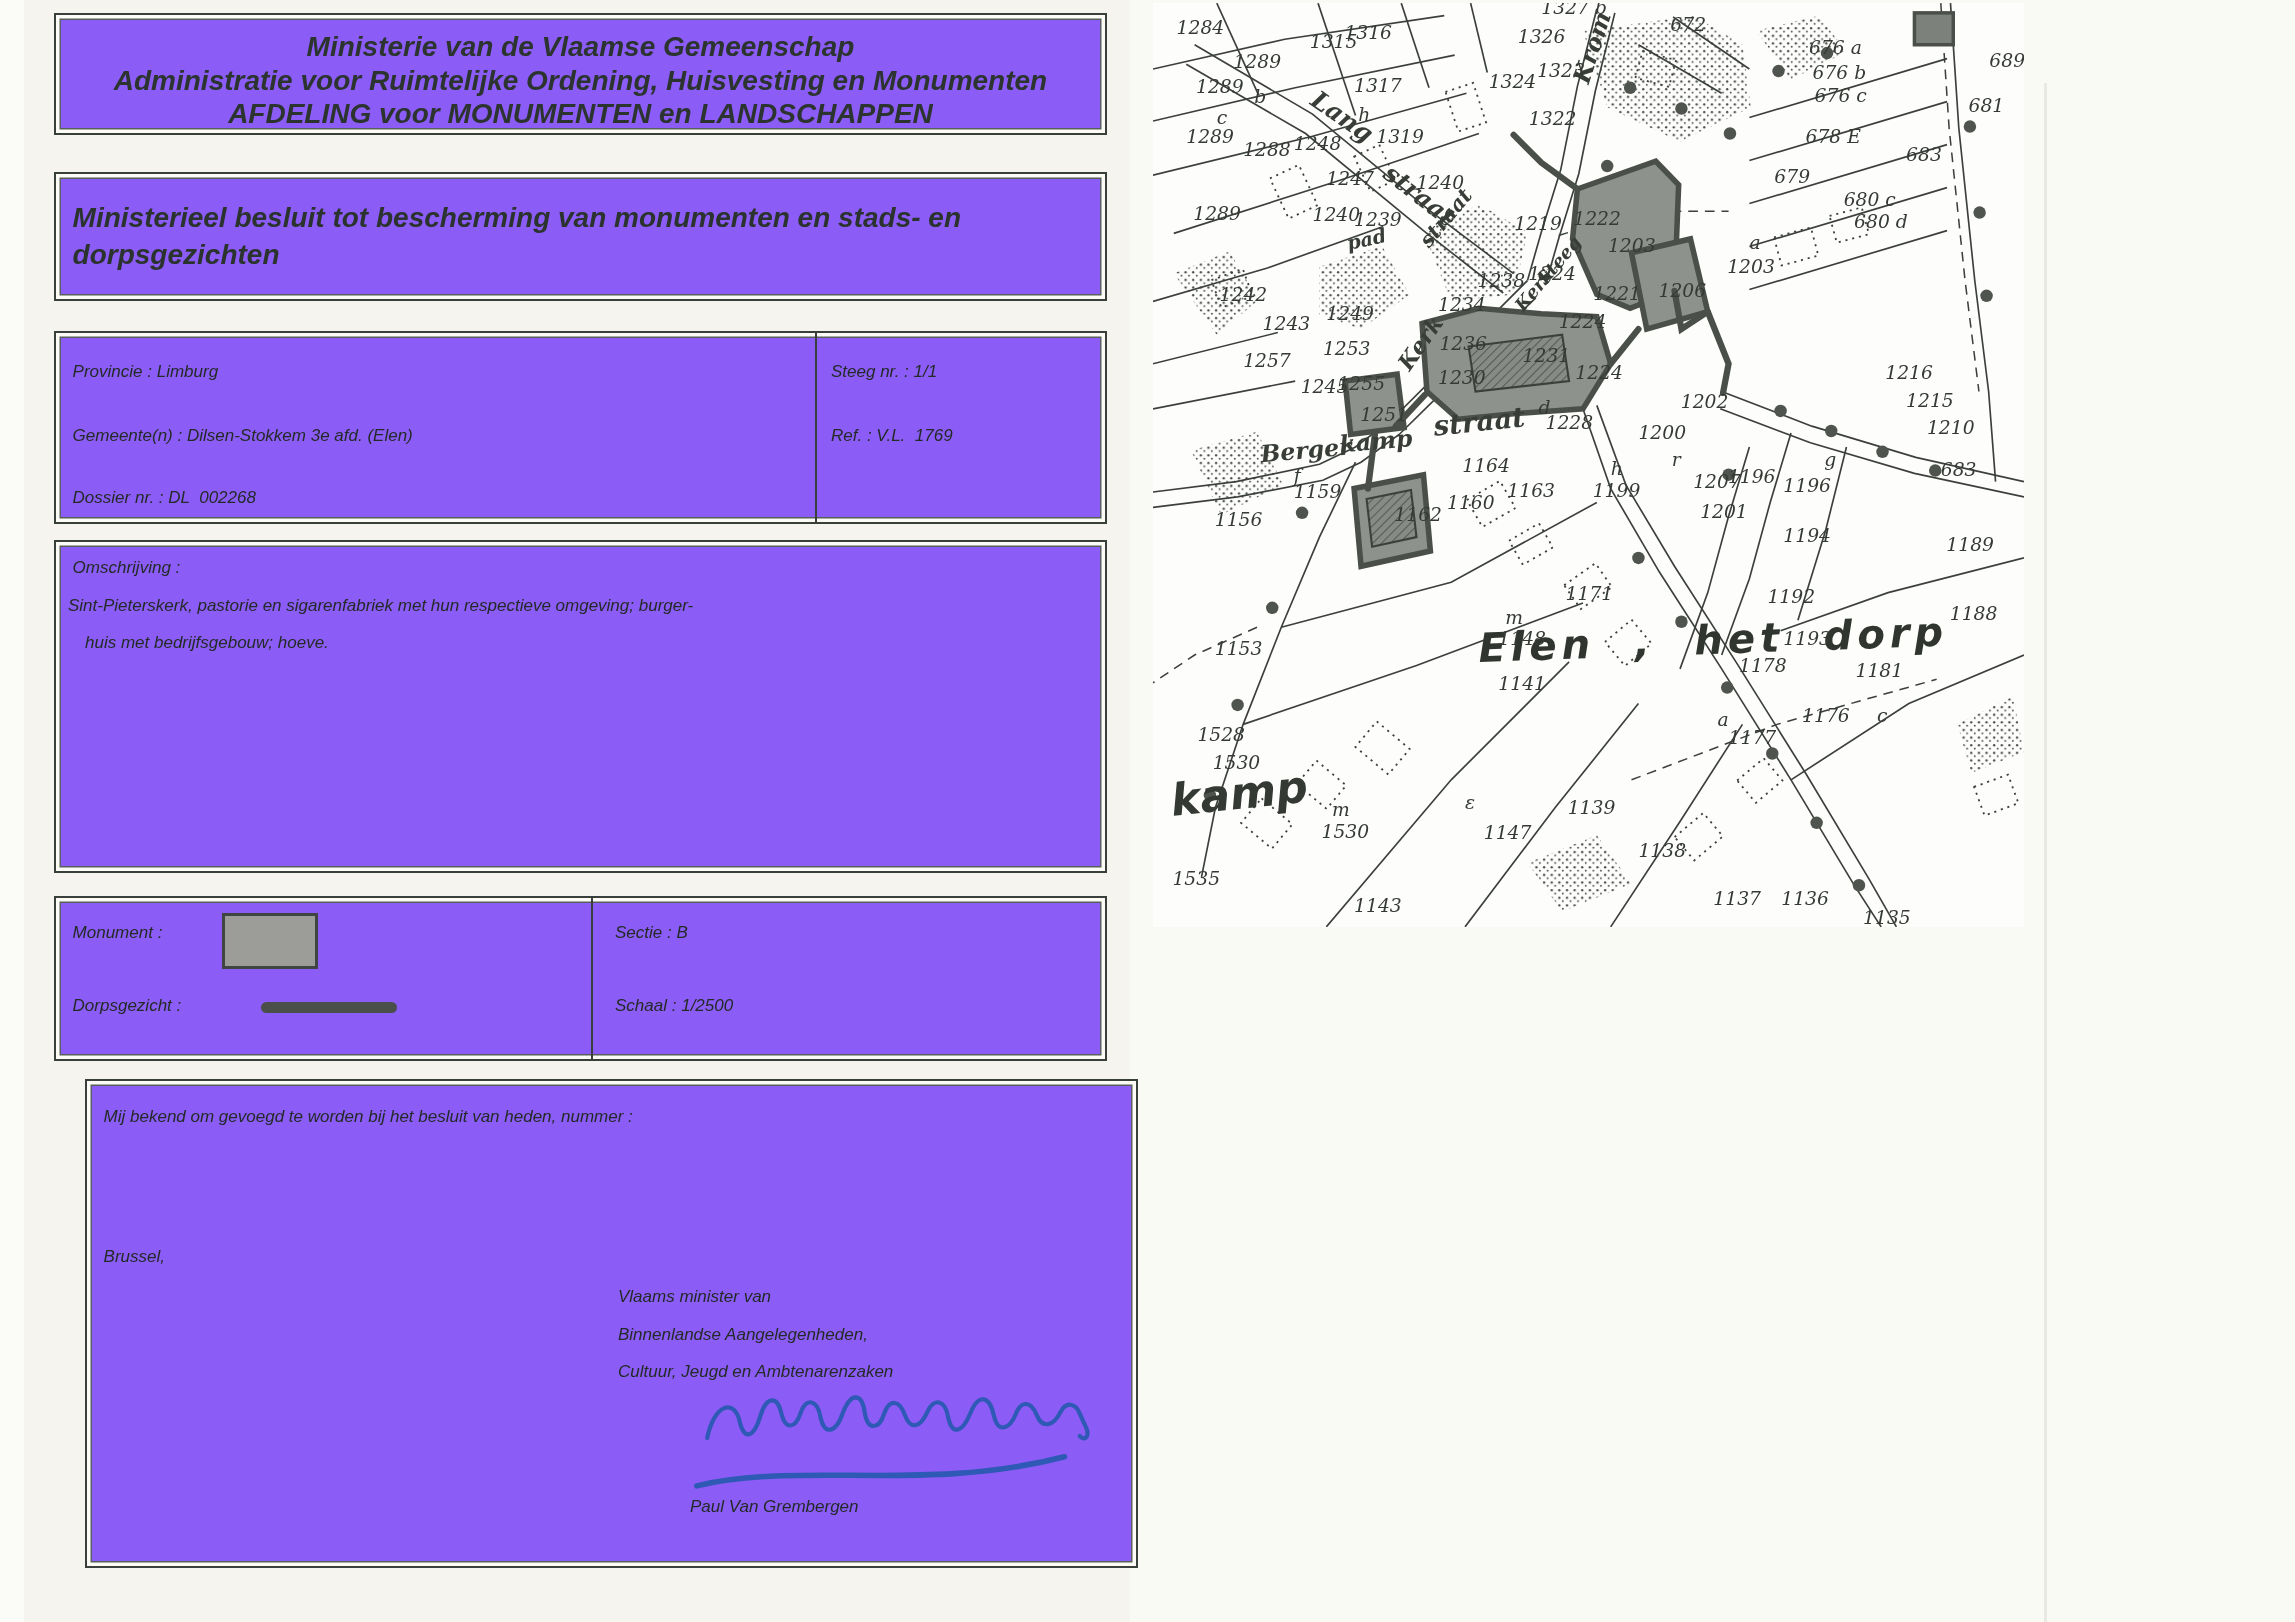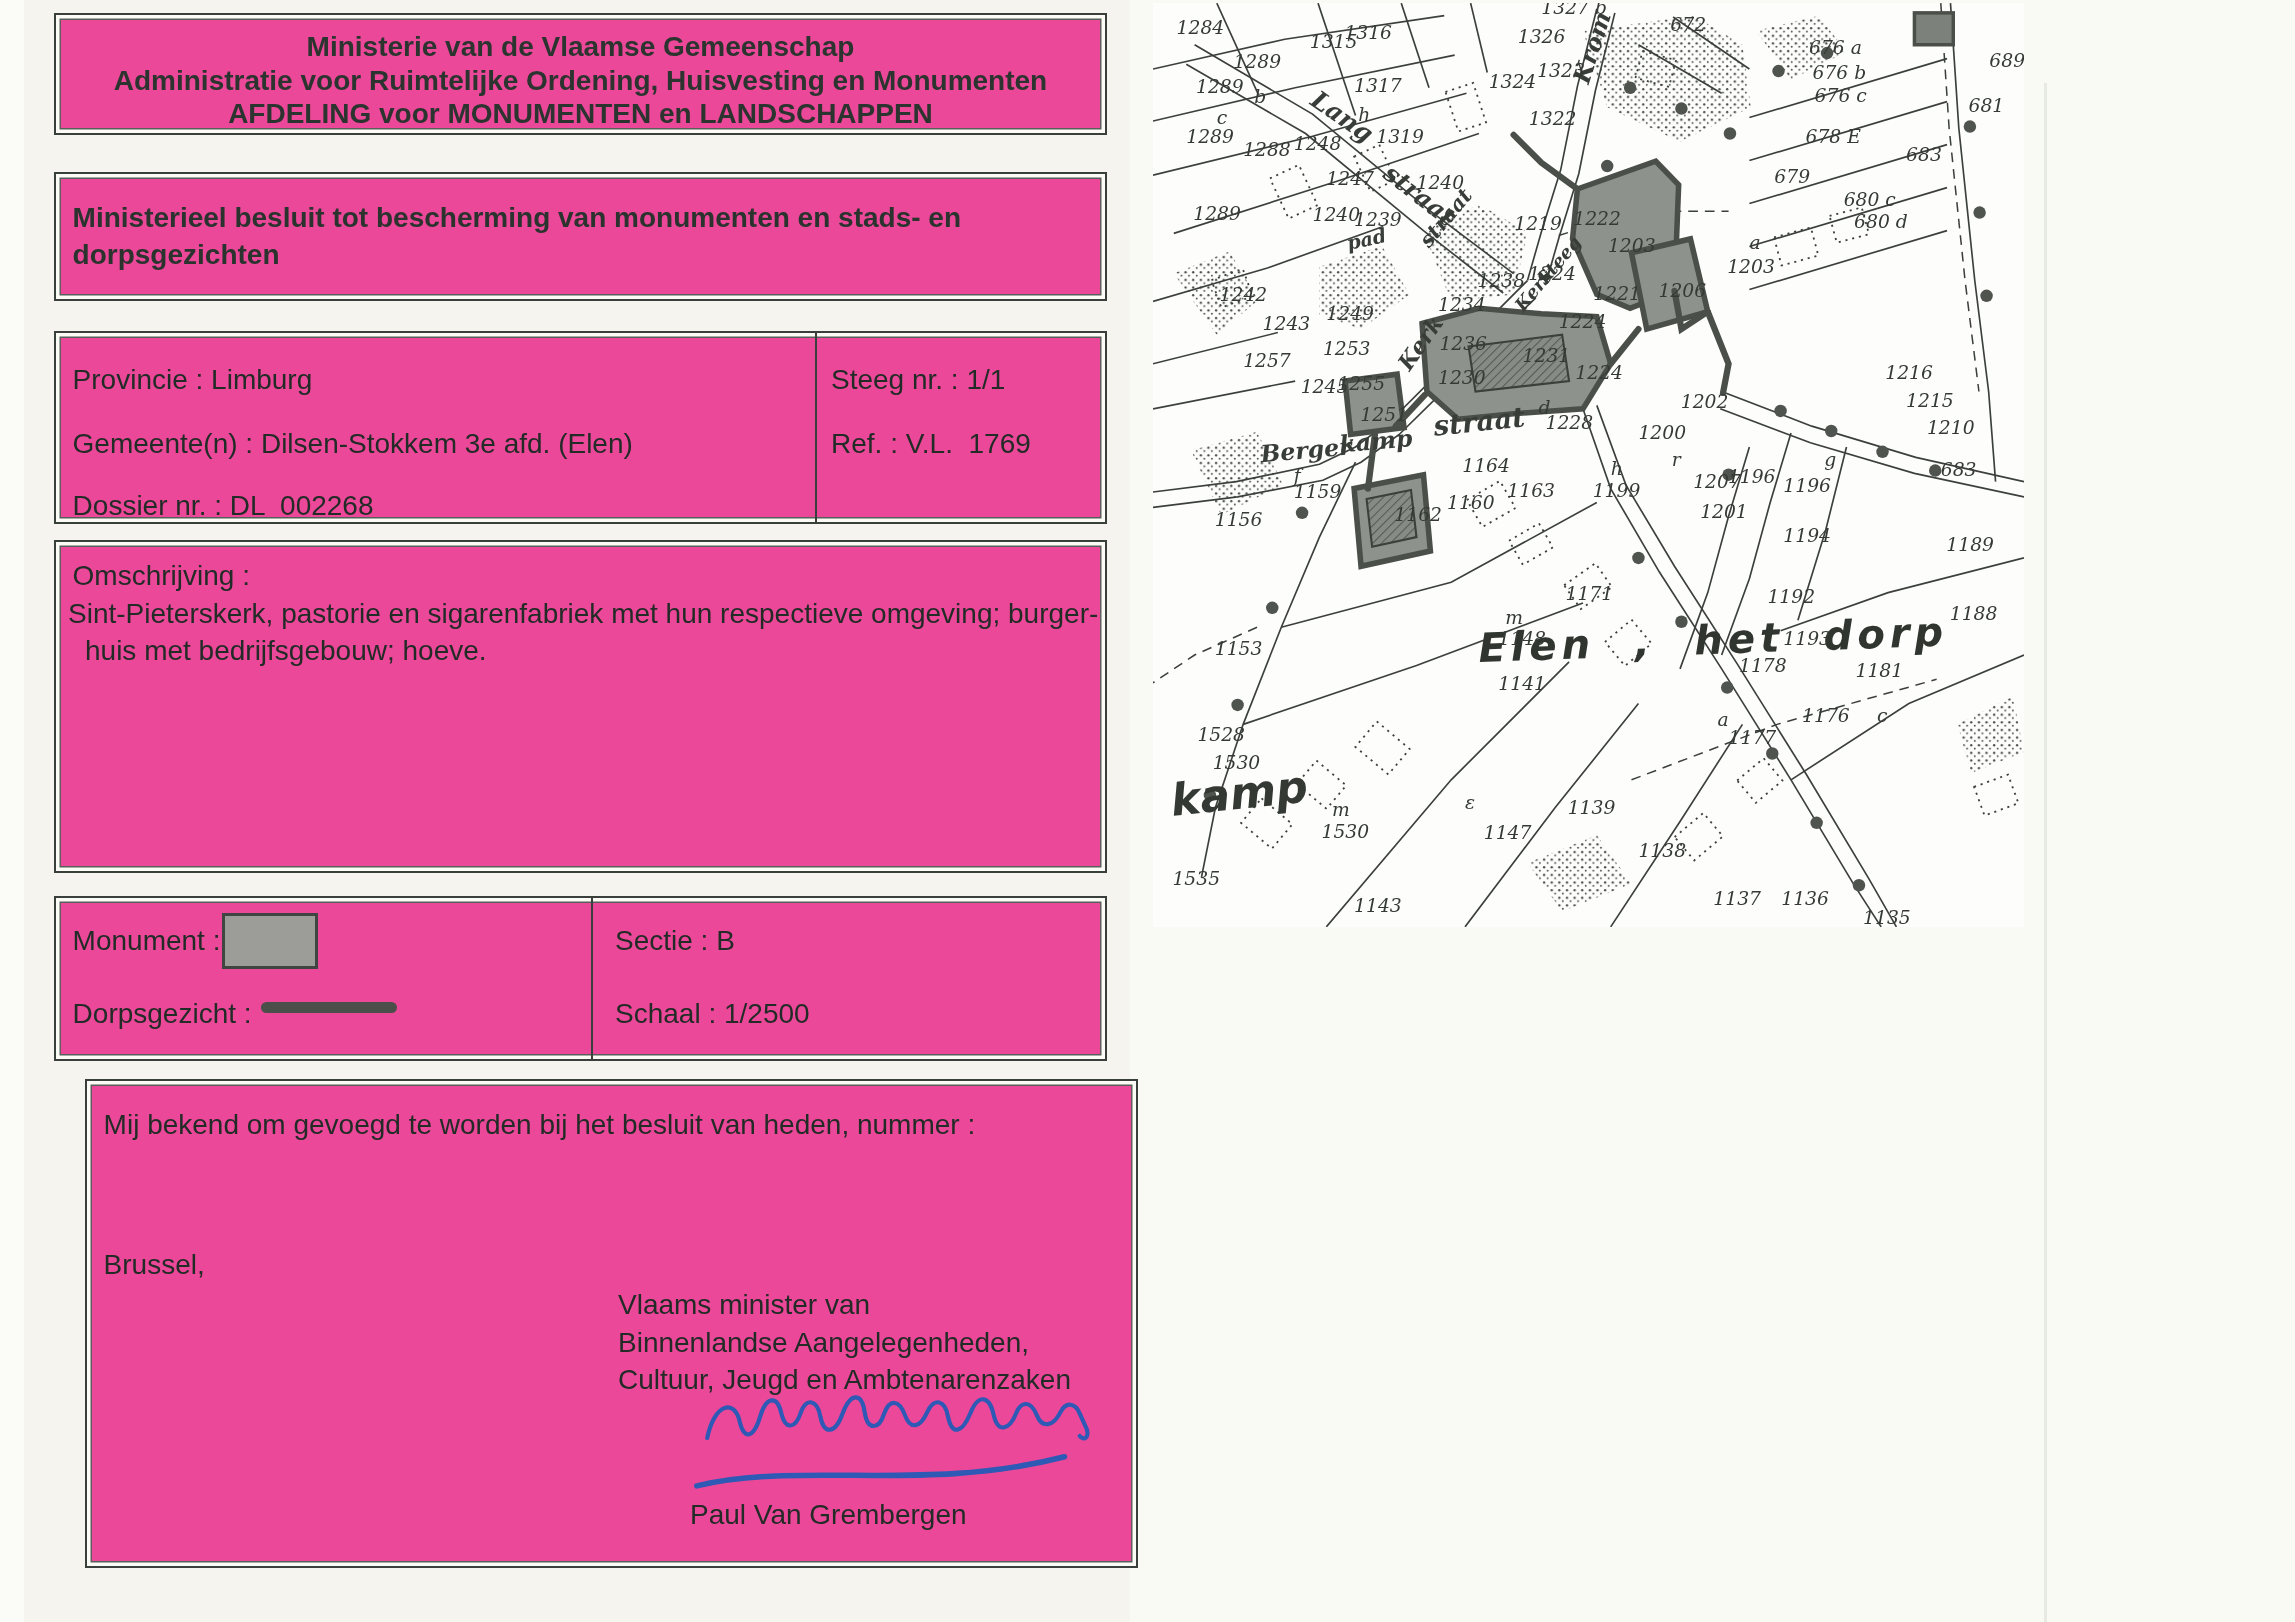--- a/index.html
+++ b/index.html
@@ -1,23 +1,23 @@
 <!DOCTYPE html>
 <html style="font-size:11px"><head>
 <meta charset="utf-8">
 <style>
   html,body{margin:0;padding:0;background:#e9e8e2;}
   .page{position:relative;width:2295px;height:1623px;background:#f5f4ee;overflow:hidden;
         font-family:"Liberation Sans", sans-serif;color:#232b27;}
   .paper-right{position:absolute;left:1130px;top:0;width:1165px;height:1623px;background:#fafaf5;}
   .edge-strip{position:absolute;left:0;top:0;width:23.6px;height:1623px;background:#fbfbf7;}
   .scan-crease{position:absolute;left:2044px;top:83px;width:2.8px;height:1540px;background:#e2e5df;opacity:.8;}
-  .box{position:absolute;background:#ec4899;border:2.1px solid #39403b;
-       box-shadow:inset 0 0 0 3.5px #fcfbf6, inset 0 0 0 4.9px #575f59;}
-  .t{position:absolute;font-size:28px;line-height:1.35;white-space:pre;}
+  .box{position:absolute;background:#8b5cf6;border:2.1px solid #39403b;
+       box-shadow:inset 0 0 0 3.5px #fcfbf6, inset 0 0 0 4.9px #575f59;font-style:italic;}
+  .t{position:absolute;font-size:17px;line-height:1.35;white-space:pre;}
   .bold{font-weight:bold;color:#2b332e;}
   #box-header{left:54px;top:12.5px;width:1049px;height:118px;}
   #box-header .hline{position:absolute;left:0;width:100%;text-align:center;font-weight:bold;
        font-size:28px;color:#2c342f;}
   #box-title{left:54px;top:172px;width:1049px;height:125px;}
   #box-info{left:54px;top:331px;width:1049px;height:189px;}
   #box-oms{left:54px;top:540px;width:1049px;height:329px;}
   #box-legend{left:54px;top:896px;width:1049px;height:161px;}
   #box-closing{left:62px;top:1079px;width:1049px;height:485px;margin-left:23px;}
   .vdiv{position:absolute;top:0;bottom:0;width:2.1px;background:#39403b;}

